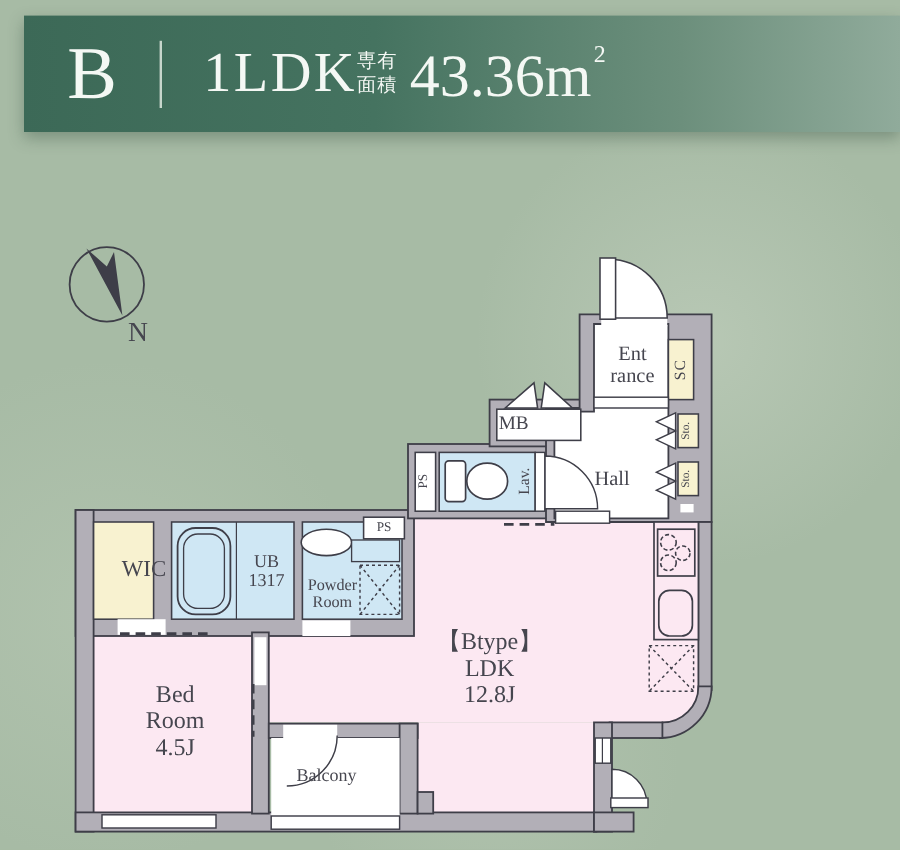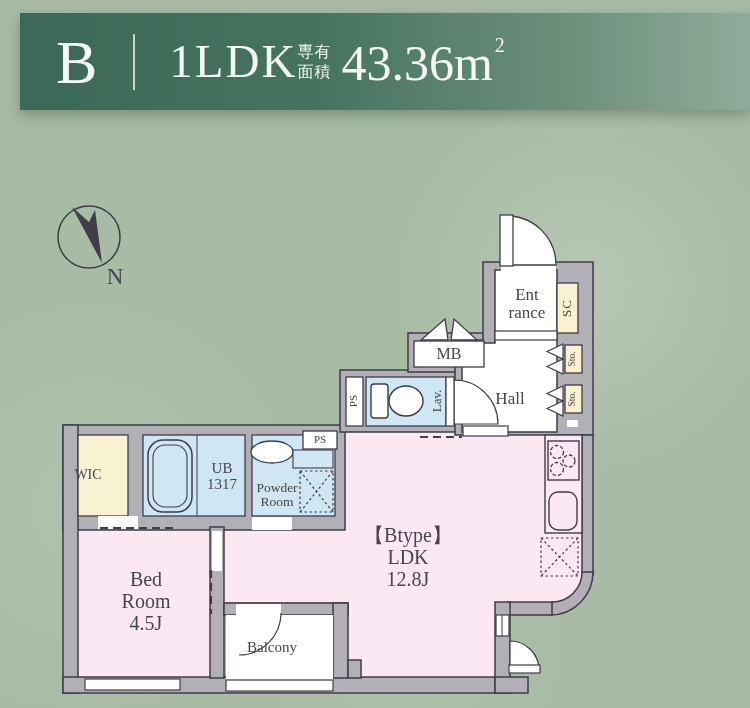--- a/index.html
+++ b/index.html
@@ -184,25 +184,25 @@
 
 <div class="lbl" style="left:115px;top:277px;font-size:23px;">N</div>
 
 <div class="lbl" style="left:527px;top:304px;font-size:17px;">
   <div>Ent</div>
   <div>rance</div>
 </div>
 <div class="lbl vert" style="left:567px;top:308px;font-size:13px;letter-spacing:1px;">SC</div>
 <div class="lbl vert" style="left:573px;top:359px;font-size:9.5px;">Sto.</div>
 <div class="lbl vert" style="left:573px;top:399px;font-size:9.5px;">Sto.</div>
-<div class="lbl" style="left:449px;top:354px;font-size:16px;">MB</div>
+<div class="lbl" style="left:428px;top:354px;font-size:16px;">MB</div>
 <div class="lbl vert" style="left:354px;top:401px;font-size:11px;">PS</div>
 <div class="lbl vert" style="left:437px;top:401px;font-size:13px;">Lav.</div>
 <div class="lbl" style="left:510px;top:399px;font-size:17px;">Hall</div>
-<div class="lbl" style="left:88px;top:475px;font-size:14px;text-align:center;">WIC</div>
+<div class="lbl" style="left:120px;top:475px;font-size:19px;text-align:center;">WIC</div>
 <div class="lbl" style="left:222px;top:477px;font-size:15px;">
   <div>UB</div>
   <div>1317</div>
 </div>
 <div class="lbl" style="left:277px;top:495px;font-size:13.5px;">
   <div>Powder</div>
   <div>Room</div>
 </div>
 <div class="lbl" style="left:320px;top:440px;font-size:11px;">PS</div>
 <div class="lbl" style="left:408px;top:557px;font-size:20px;line-height:1.1;">

